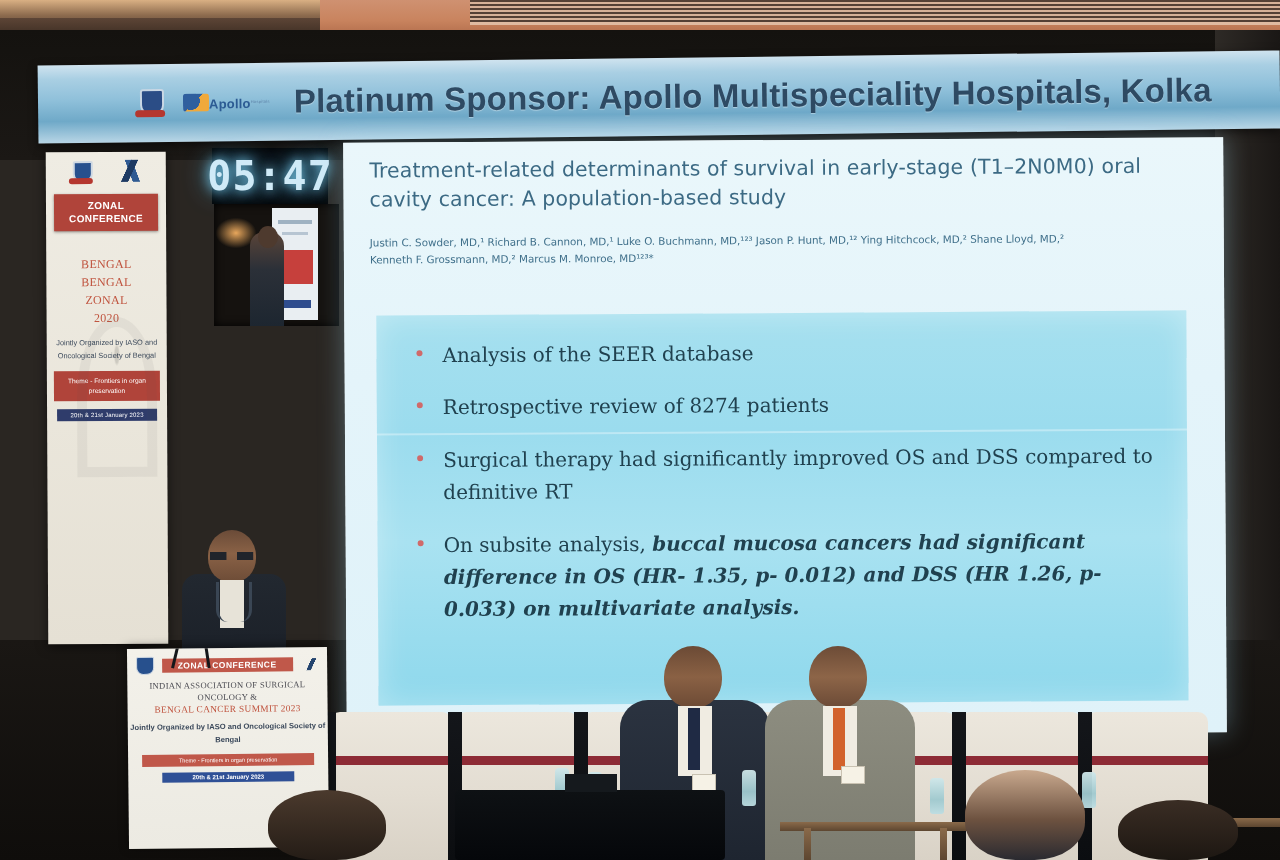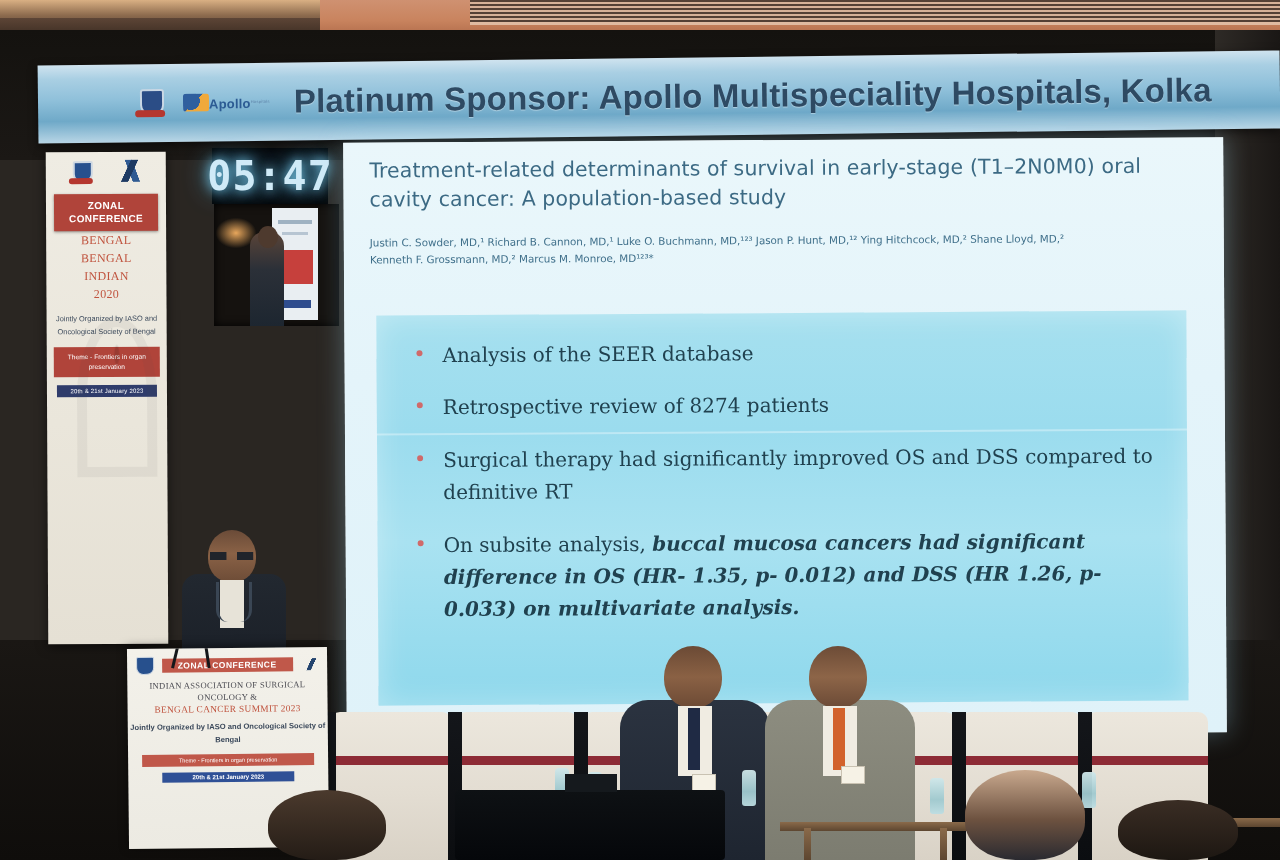--- a/index.html
+++ b/index.html
@@ -103,21 +103,21 @@
   .poster .lg1 .bt{position:absolute;left:1px;top:18px;width:24px;height:6px;background:#b5372f;border-radius:3px;}
   .poster .lg2{width:32px;height:22px;background:
       linear-gradient(115deg,transparent 45%,#1d3a63 46%,#1d3a63 62%,transparent 63%),
       linear-gradient(70deg,transparent 52%,#2f5a92 53%,#2f5a92 70%,transparent 71%);}
   .poster .zc{margin:8px 8px 0 8px;background:#b0443a;color:#fff;font-size:10px;font-weight:bold;
       padding:6px 2px;line-height:1.25;letter-spacing:.4px;box-shadow:0 1px 3px rgba(0,0,0,.4);}
   .poster .iaso{margin-top:9px;font-family:"Liberation Serif",serif;font-size:11.5px;color:#3a3a40;
       line-height:1.52;letter-spacing:.3px;}
   .poster .amp{font-size:10px;color:#6a6a70;font-style:italic;}
   .poster .bcs{font-family:"Liberation Serif",serif;font-size:12px;color:#c0543f;
-      line-height:1.5;letter-spacing:.3px;}
+      line-height:1.5;letter-spacing:.3px;margin-top:24px;}
   .poster .org{margin-top:10px;font-size:7.4px;color:#3c4a5c;line-height:1.72;}
   .poster .theme{margin:9px 7px 0 7px;background:#b0443a;color:#fff;font-size:6.6px;
       padding:5px 3px;line-height:1.5;}
   .poster .date{margin:8px 10px 0 10px;background:#2f3c6b;color:#fff;font-size:6px;padding:3px 2px;
       letter-spacing:.2px;}
   .poster .ribbon{position:absolute;left:30px;top:165px;width:60px;height:140px;opacity:.13;
       background:radial-gradient(ellipse at 50% 20%,#000 0 2px,transparent 3px);
       border:10px solid rgba(90,90,90,.5);border-radius:50% 50% 0 0;}
 
   
@@ -218,21 +218,21 @@
       <div class="lg1">
           <div class="sh"></div>
           <div class="bt"></div>
         </div>
       <div class="lg2"></div>
     </div>
     <div class="zc">ZONAL CONFERENCE</div>
     <div class="bcs">
       <div>BENGAL</div>
       <div>BENGAL</div>
-      <div>INDIAN</div>
+      <div>ZONAL</div>
       <div>2020</div>
     </div>
     <div class="org">Jointly Organized by IASO and Oncological Society of Bengal</div>
     <div class="theme">Theme - Frontiers in organ preservation</div>
     <div class="date">20th &amp; 21st January 2023</div>
   </div>
 
   <div class="timer">
     <span>05:47</span>
   </div>

